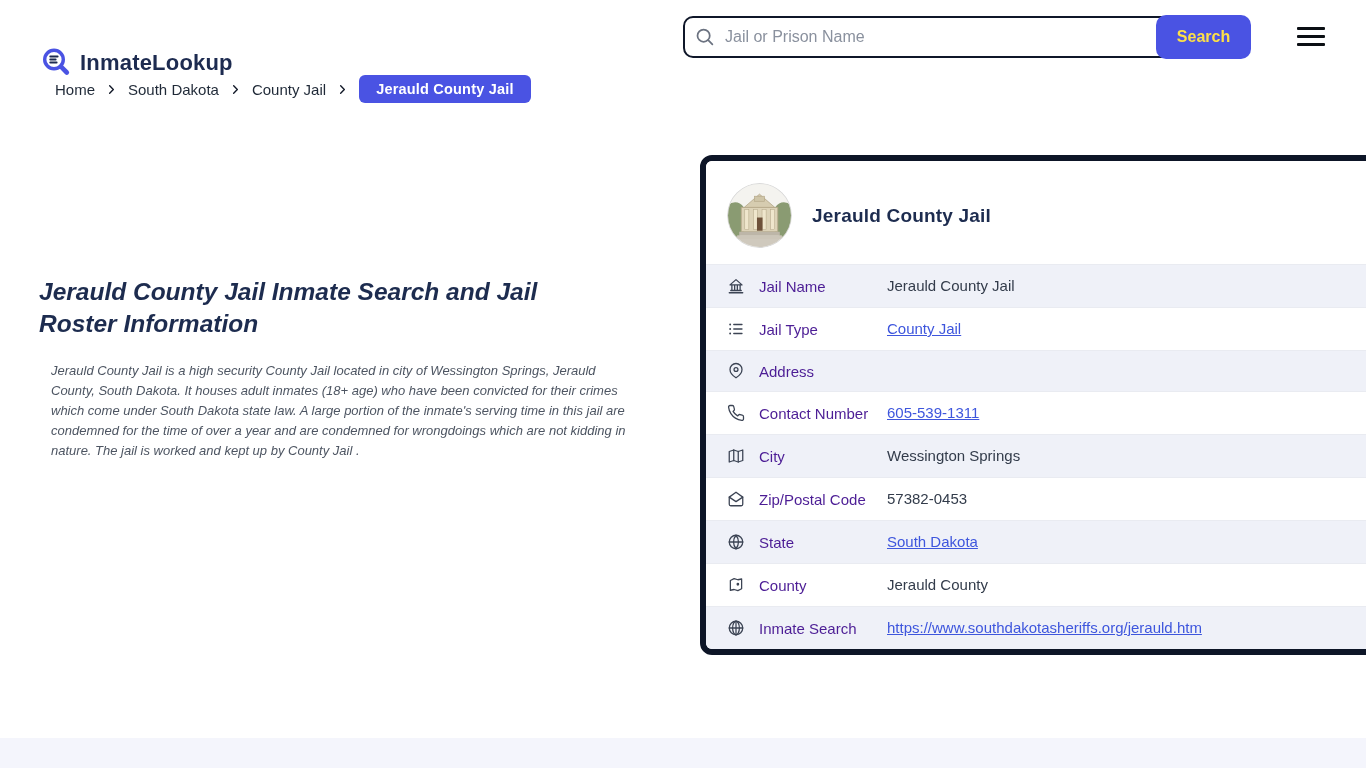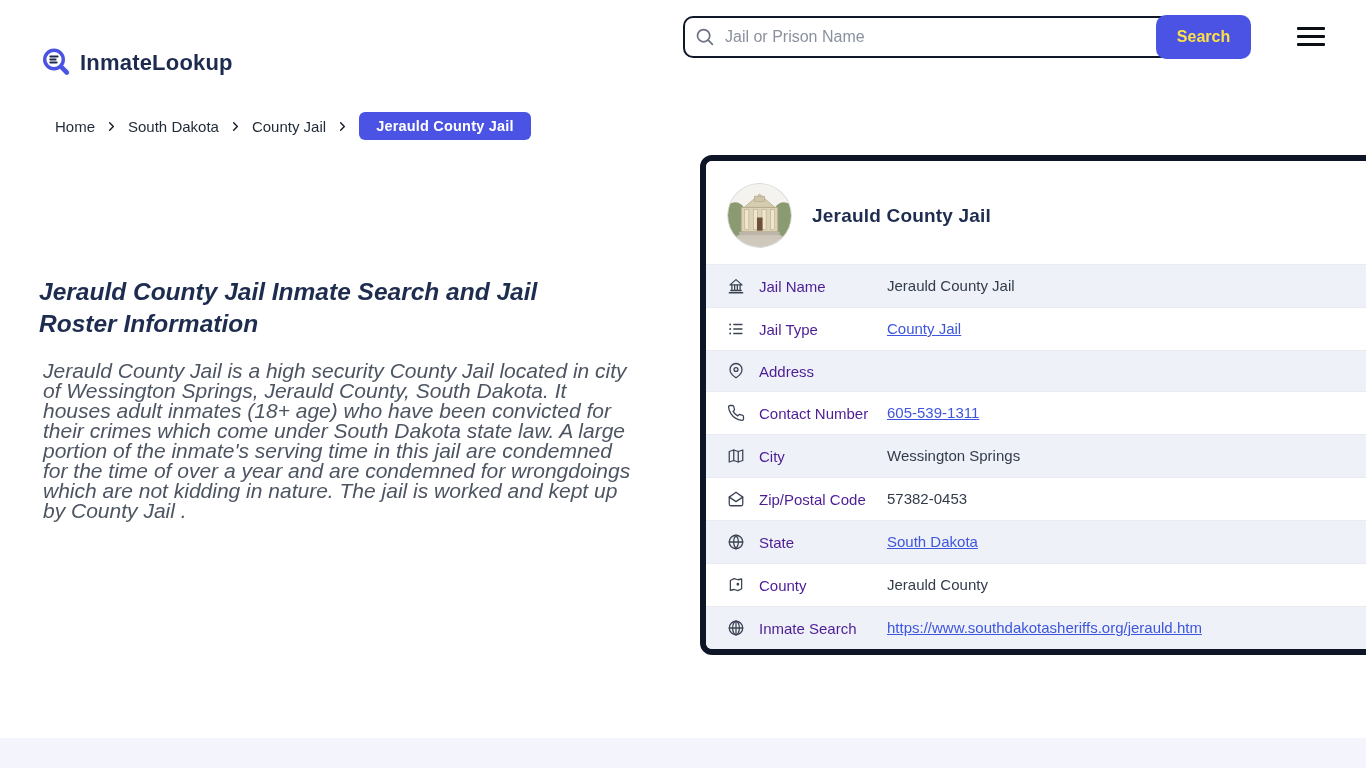--- a/index.html
+++ b/index.html
@@ -26,32 +26,32 @@
   .searchbar button {
     position:absolute; right:-1px; top:-1px; height:44px; width:95px;
     background:#4a53e3; color:#fde047; border:none; border-radius:10px;
     font-size:16px; font-weight:700; cursor:pointer; font-family:"Liberation Sans", sans-serif;
   }
   .hamburger { position:absolute; left:1297px; top:27px; width:28px; cursor:pointer; }
   .hamburger span { display:block; height:3px; background:#0b0f14; margin-bottom:5px; border-radius:1px; }
   .hamburger span:last-child { margin-bottom:0; }
 
   
-  .breadcrumb { position:absolute; left:55px; top:75px; display:flex; align-items:center; gap:11px; font-size:15px;margin-top:37px; }
+  .breadcrumb { position:absolute; left:55px; top:75px; display:flex; align-items:center; gap:11px; font-size:15px; }
   .breadcrumb a { color:#1f2937; text-decoration:none; }
   .crumb-sep { width:11px; height:11px; color:#111827; flex:none; display:flex; }
   .badge {
     background:#4a53e3; color:#fff; font-weight:700; font-size:14.5px;
     padding:6px 17px; border-radius:6px; letter-spacing:.2px;
   }
 
   
   .article { position:absolute; left:39px; top:276px; width:610px;font-style:italic; }
   .article h1 { margin:0 0 21px; width:578px; font-size:24.5px; line-height:32px; font-weight:700; color:#1d2c4f; }
-  .article p { margin:0 4px 16px; width:592px; font-size:21px; line-height:20px; color:#4d5562; }
+  .article p { margin:0 12px 16px; width:592px; font-size:13px; line-height:20px; color:#4d5562; }
 
   
   .jail-card {
     position:absolute; left:700px; top:155px; width:696px;
     background:#fff; border:6px solid #0d1527; border-radius:12px; overflow:hidden;
   }
   .card-head { display:flex; align-items:center; gap:20px; padding:22px 24px 16px 21px; background:#fff; }
   .avatar { width:65px; height:65px; flex:none; border-radius:50%; overflow:hidden; }
   .card-head h2 { margin:0; font-size:19px; font-weight:700; color:#1d2c4f; letter-spacing:.2px; }
 

